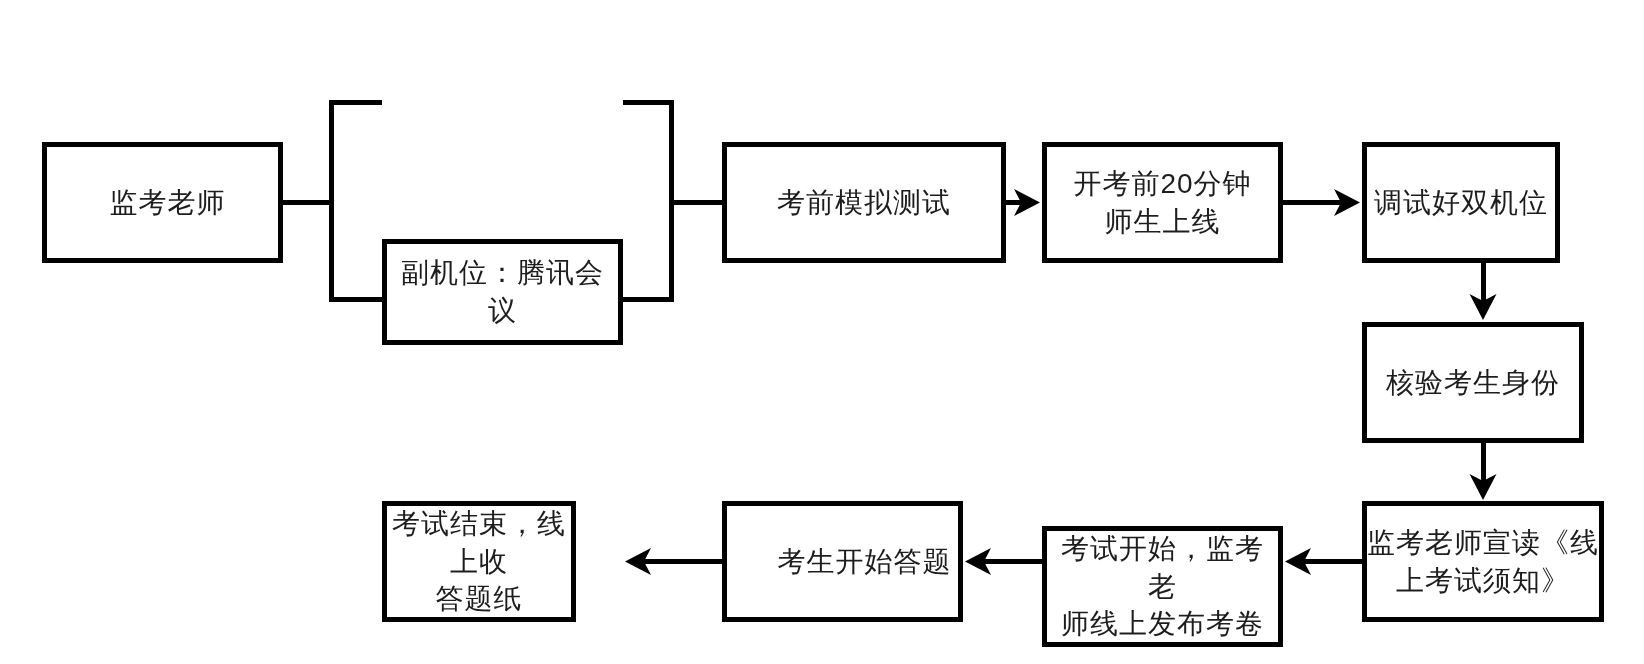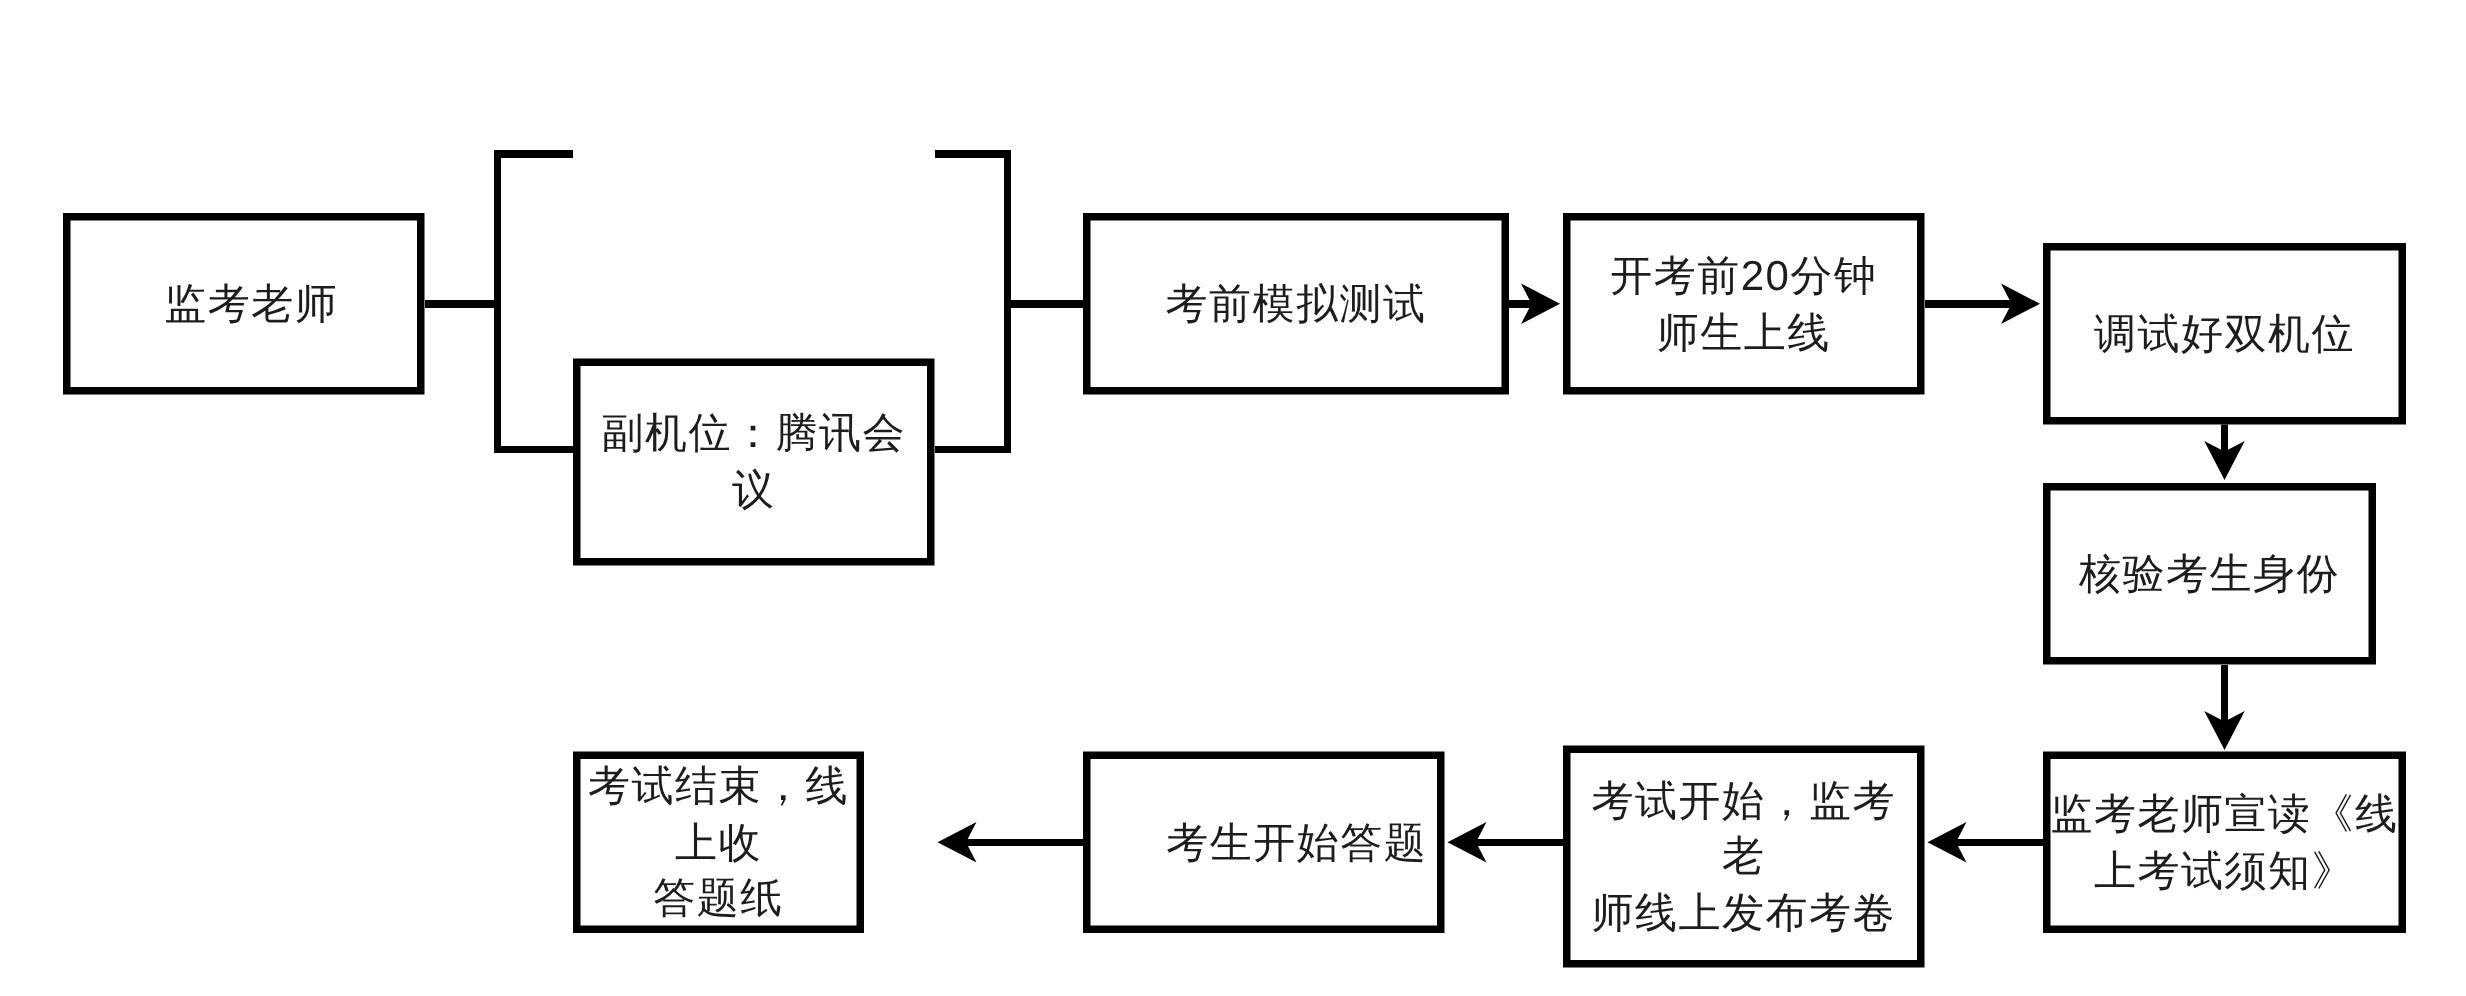--- a/index.html
+++ b/index.html
@@ -98,35 +98,35 @@
 
     <g>
       <line x1="722" y1="561.5" x2="644" y2="561.5" shape-rendering="crispEdges"></line>
       <polygon points="625,561.5 651,548 644,561.5 651,575"></polygon>
     </g>
   </svg>
 
   <div class="node" style="left:42px;top:142px;width:241px;height:121px;padding-left:10px;">监考老师</div>
 
 
-  <div class="node" style="left:382px;top:239px;width:241px;height:138px;">副机位：腾讯会议</div>
+  <div class="node" style="left:382px;top:239px;width:241px;height:106px;">副机位：腾讯会议</div>
 
   <div class="node" style="left:722px;top:142px;width:284px;height:121px;">考前模拟测试</div>
 
   <div class="node" style="left:1042px;top:142px;width:241px;height:121px;">开考前20分钟
 师生上线</div>
 
-  <div class="node" style="left:1362px;top:142px;width:242px;height:121px;margin-top:20px;">调试好双机位</div>
+  <div class="node" style="left:1362px;top:142px;width:198px;height:121px;">调试好双机位</div>
 
   <div class="node" style="left:1362px;top:322px;width:222px;height:121px;">核验考生身份</div>
 
   <div class="node" style="left:1362px;top:501px;width:242px;height:121px;">监考老师宣读《线
 上考试须知》</div>
 
-  <div class="node" style="left:1042px;top:497px;width:241px;height:148px;">考试开始，监考老
+  <div class="node" style="left:1042px;top:526px;width:241px;height:121px;">考试开始，监考老
 师线上发布考卷</div>
 
   <div class="node" style="left:722px;top:501px;width:241px;height:121px;padding-left:44px;">考生开始答题</div>
 
   <div class="node" style="left:382px;top:501px;width:194px;height:121px;">考试结束，线上收
 答题纸</div>
 
 </div>
 
 </body></html>

